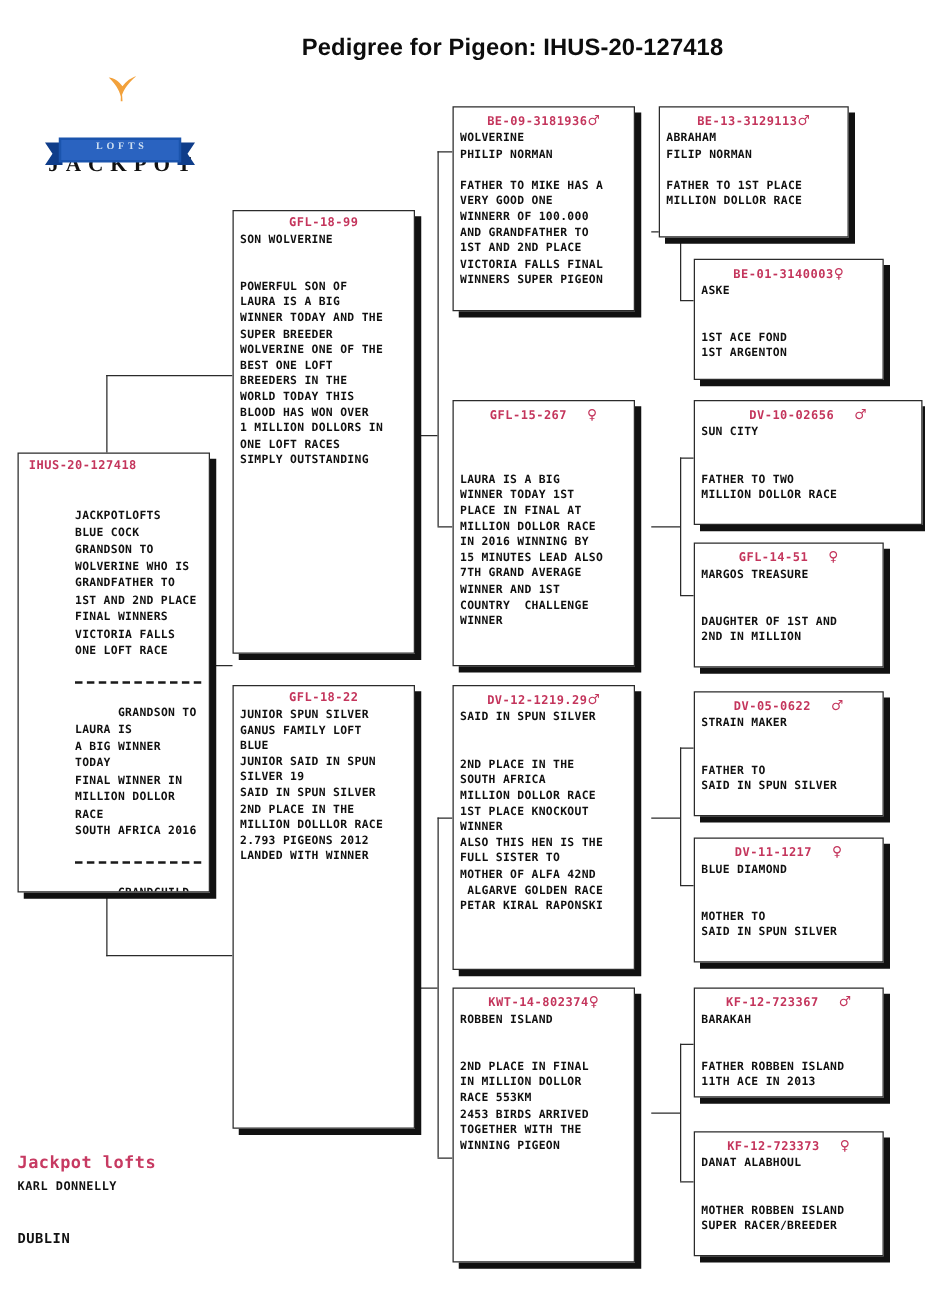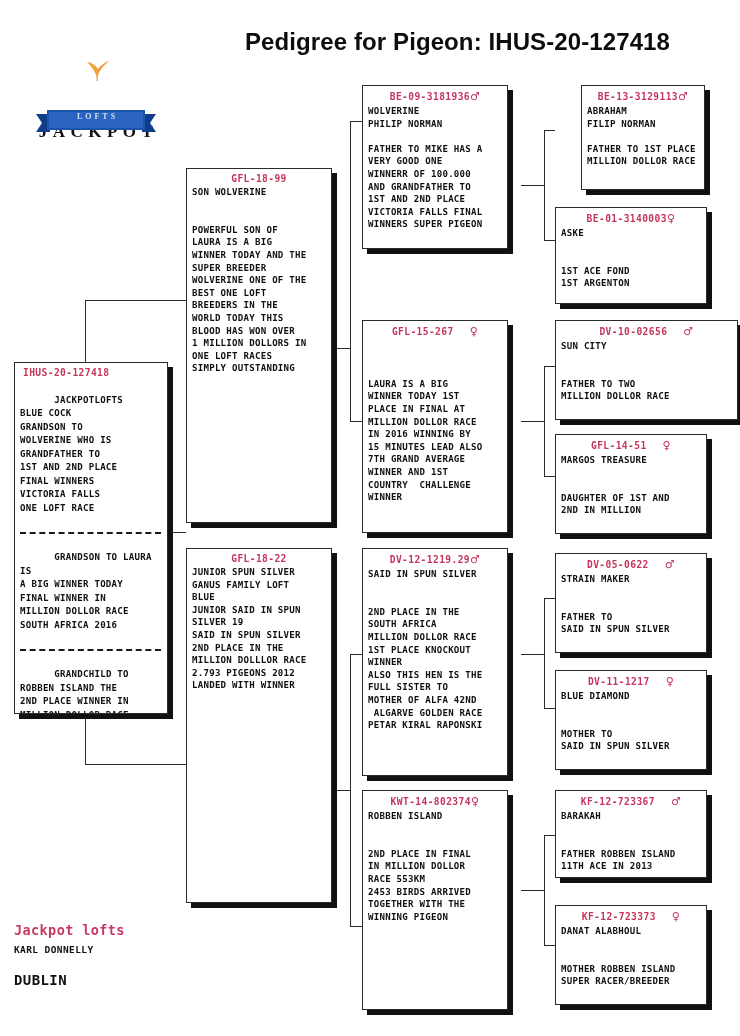--- a/index.html
+++ b/index.html
@@ -8,23 +8,23 @@
     background:#ffffff;
     font-family:"DejaVu Sans Mono","Liberation Mono",monospace;
     position:relative;
     overflow:hidden;
   }
   #page{position:relative;width:740px;height:1036px;}
 
   
   .page-title{
     position:absolute;left:150px;top:28px;width:520px;
-    text-align:right;
+    text-align:center;
     font-family:"Liberation Sans","DejaVu Sans",sans-serif;
-    font-size:24px;font-weight:bold;color:#0d0d0d;
+    font-size:19px;font-weight:bold;color:#0d0d0d;
     letter-spacing:.1px;
   }
 
   
   .logo{position:absolute;left:22px;top:60px;width:148px;height:92px;}
   .logo-bird{position:absolute;left:62px;top:-2px;width:28px;height:24px;}
   .logo-word{
     position:absolute;left:0;top:22px;width:148px;text-align:center;
     font-family:"Liberation Serif","DejaVu Serif",serif;
     font-size:17px;font-weight:bold;color:#111;letter-spacing:5.5px;
@@ -43,22 +43,22 @@
   .footer{position:absolute;left:14px;top:922px;width:260px;}
   .footer-title{
     font-family:"DejaVu Sans Mono","Liberation Mono",monospace;
     font-size:13.5px;font-weight:bold;color:#c73a62;letter-spacing:.4px;
   }
   .footer-name{
     margin-top:6px;
     font-size:9.5px;font-weight:bold;color:#111;letter-spacing:.4px;
   }
   .footer-city{
-    margin-top:17px;
-    font-size:14px;font-weight:bold;color:#111;letter-spacing:.4px;
+    margin-top:29px;
+    font-size:11px;font-weight:bold;color:#111;letter-spacing:.4px;
   }
 
   
   .pbox{
     position:absolute;
     background:#ffffff;
     border:1px solid #2b2b2b;
     box-sizing:border-box;
     box-shadow:5px 5px 0 0 #111111;
     overflow:hidden;
@@ -84,21 +84,21 @@
   .pbox .body{
     padding:2px 4px 4px 5px;
     font-size:9.1px;
     line-height:12.6px;
     color:#101010;
     letter-spacing:.25px;
     white-space:pre-wrap;
     font-weight:bold;
   }
   .pbox.subject .ring{text-align:left;padding-left:8px;}
-  .pbox.subject .body{line-height:13.5px;}
+  .pbox.subject .body{line-height:13.5px;margin-left:40px;}
 
   .sep{
     display:block;
     border-top:2px dashed #1a1a1a;
     margin:3px 2px 4px 0;
     height:0;
   }
 
   
   .ln{position:absolute;background:#2b2b2b;}
@@ -292,21 +292,21 @@
 
 
 2ND PLACE IN FINAL
 IN MILLION DOLLOR
 RACE 553KM
 2453 BIRDS ARRIVED
 TOGETHER WITH THE
 WINNING PIGEON</div>
   </div>
 
-  <div class="pbox" style="left:581px;top:85px;width:124px;height:105px;">
+  <div class="pbox" style="left:527px;top:85px;width:152px;height:105px;">
     <span class="ring">
       <span>BE-13-3129113</span><span class="sex">♂</span>
     </span>
     <div class="body">ABRAHAM
 FILIP NORMAN
 
 FATHER TO 1ST PLACE
 MILLION DOLLOR RACE</div>
   </div>
 

